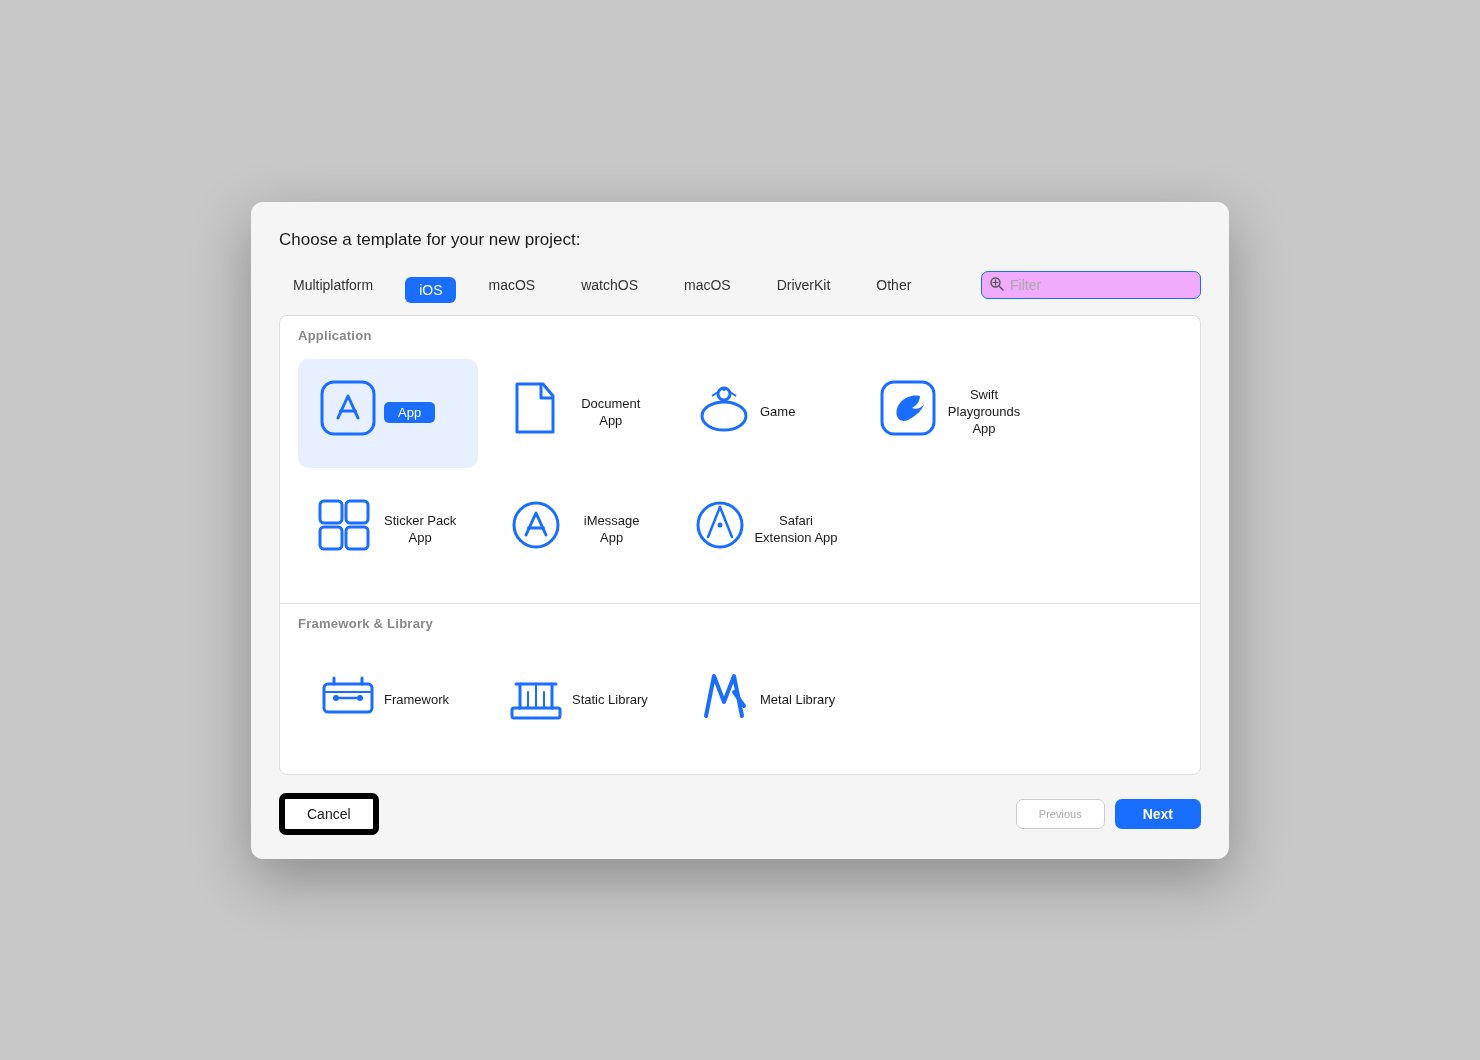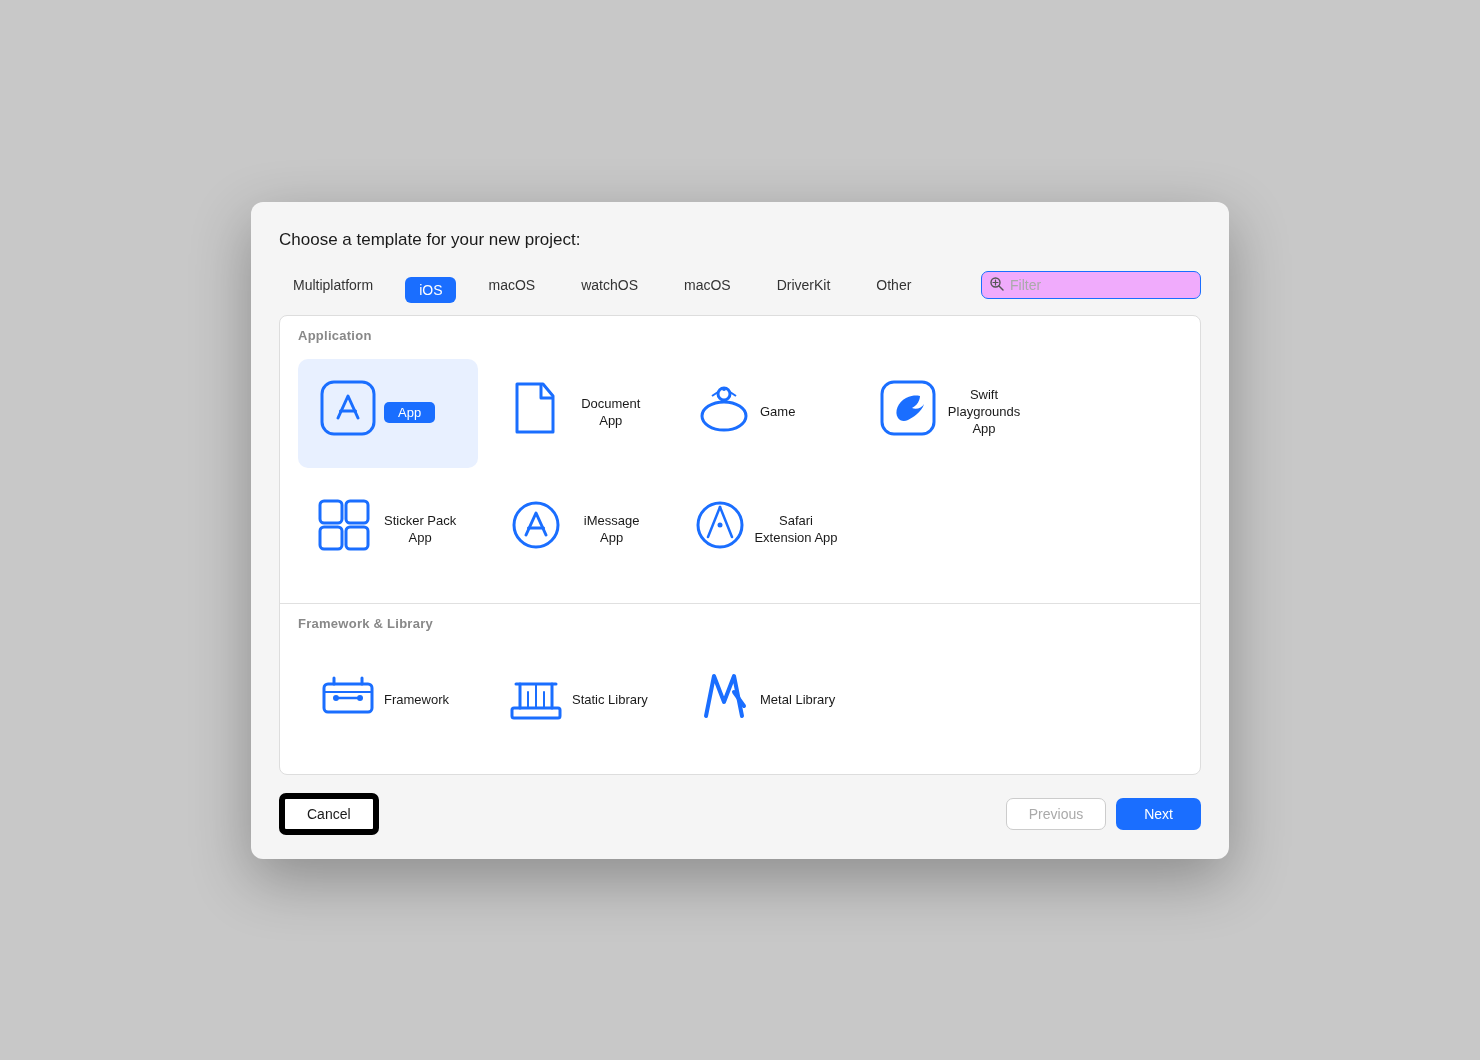--- a/index.html
+++ b/index.html
@@ -160,38 +160,38 @@
       cursor: pointer;
       font-family: inherit;
       color: #1a1a1a;
     }
     .footer-right {
       display: flex;
       gap: 10px;
     }
     .btn-previous {
       padding: 7px 22px;
-      font-size: 14px;
+      font-size: 11px;
       border: 1px solid #ccc;
       border-radius: 7px;
       background: #fff;
       cursor: pointer;
       font-family: inherit;
       color: #aaa;
     }
     .btn-next {
       padding: 7px 28px;
       font-size: 14px;
       border: none;
       border-radius: 7px;
       background: #1a6eff;
       color: #fff;
       cursor: pointer;
       font-family: inherit;
-      font-weight: 400;
+      font-weight: 700;
     }
   </style>
 </head>
 <body>
 
 <div class="dialog">
   <div class="dialog-title">Choose a template for your new project:</div>
 
   <div class="tab-filter-row">
     <div class="tabs">

